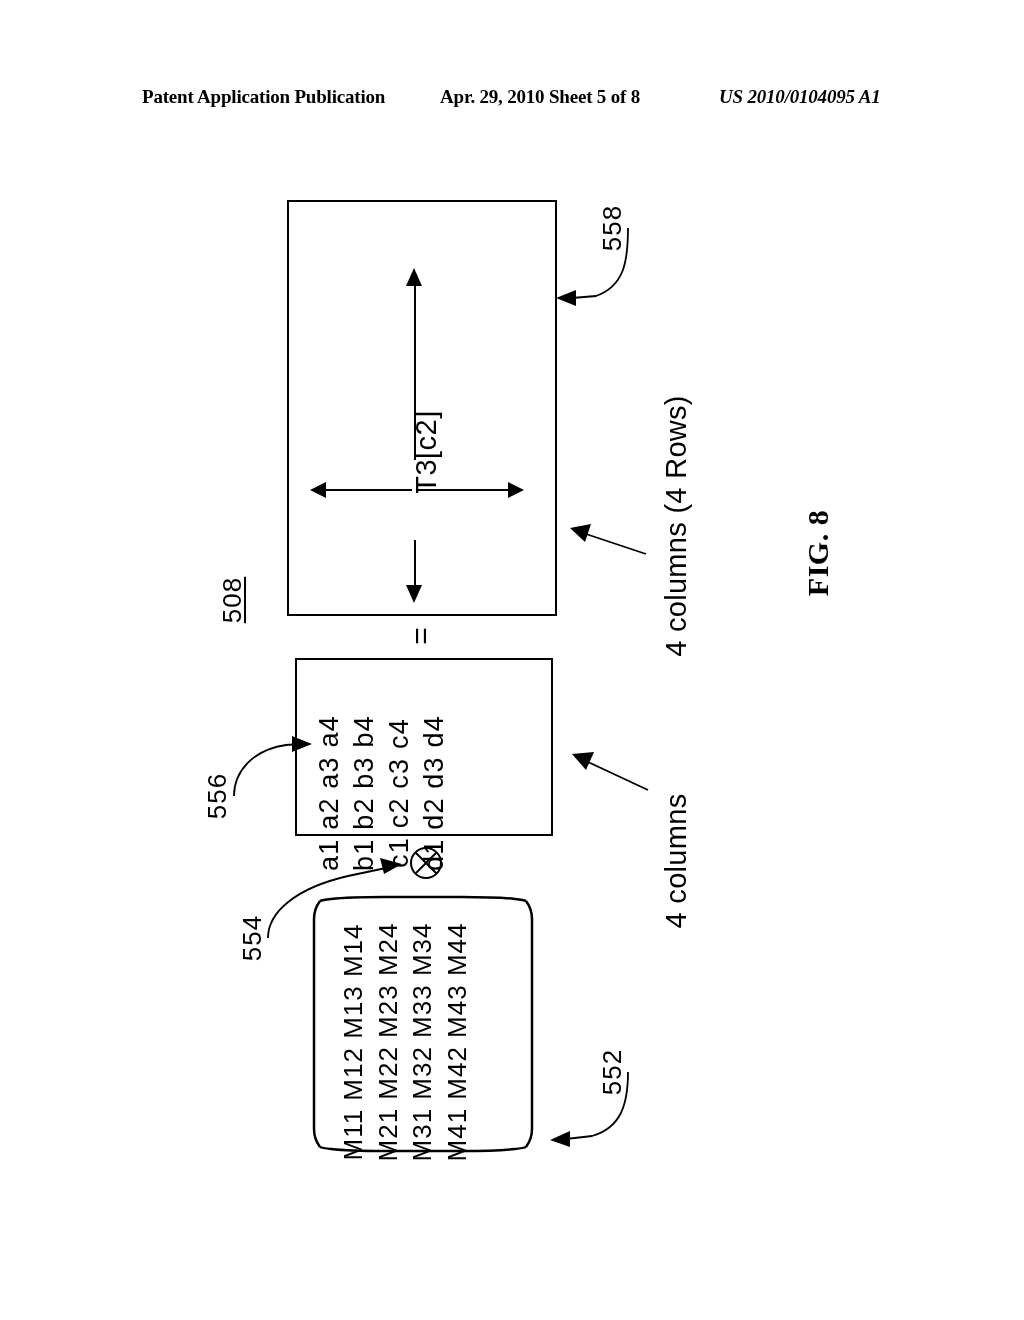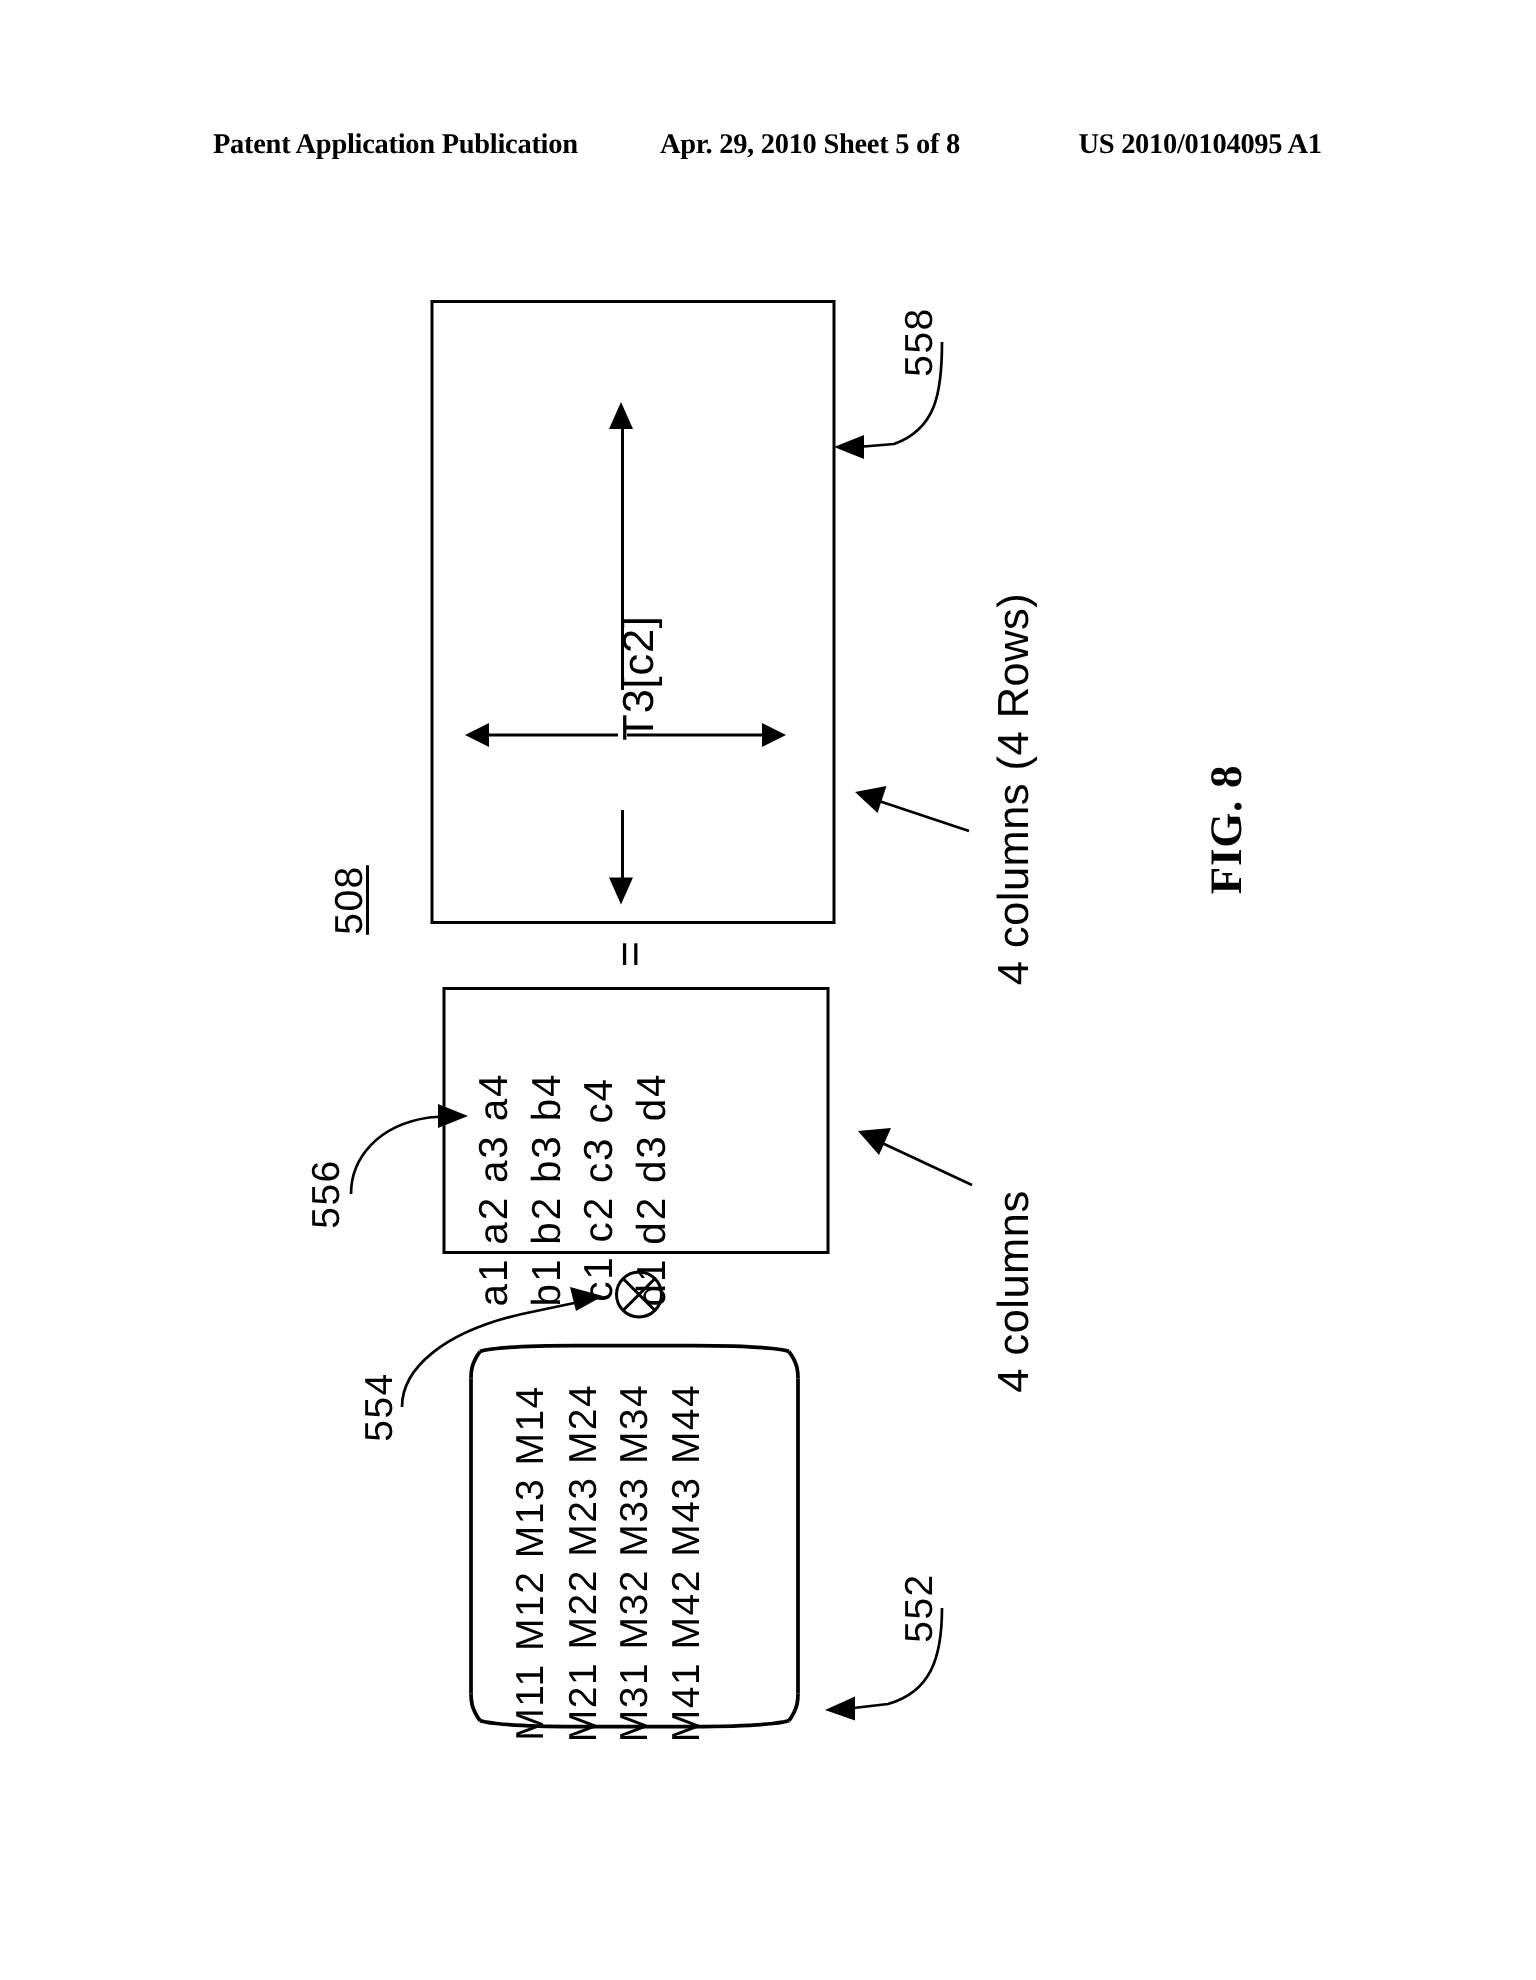--- a/index.html
+++ b/index.html
@@ -25,21 +25,21 @@
     height: 28px;
     font-family: "Liberation Serif", serif;
     font-weight: bold;
     font-size: 19px;
     letter-spacing: -0.2px;
     white-space: nowrap;
     margin-left: 16px;
   }
   #page-header .hdr-left   { position: absolute; left: 126px; top: 0; }
   #page-header .hdr-center { position: absolute; left: 424px; top: 0; text-align: right; }
-  #page-header .hdr-right  { position: absolute; left: 703px; top: 0; }
+  #page-header .hdr-right  { position: absolute; left: 703px; top: 0; font-style: italic; }
 
   
   #fig-caption {
     position: absolute;
     left: 741px;
     top: 533px;
     width: 160px;
     height: 40px;
     transform: rotate(-90deg);
     transform-origin: center center;

